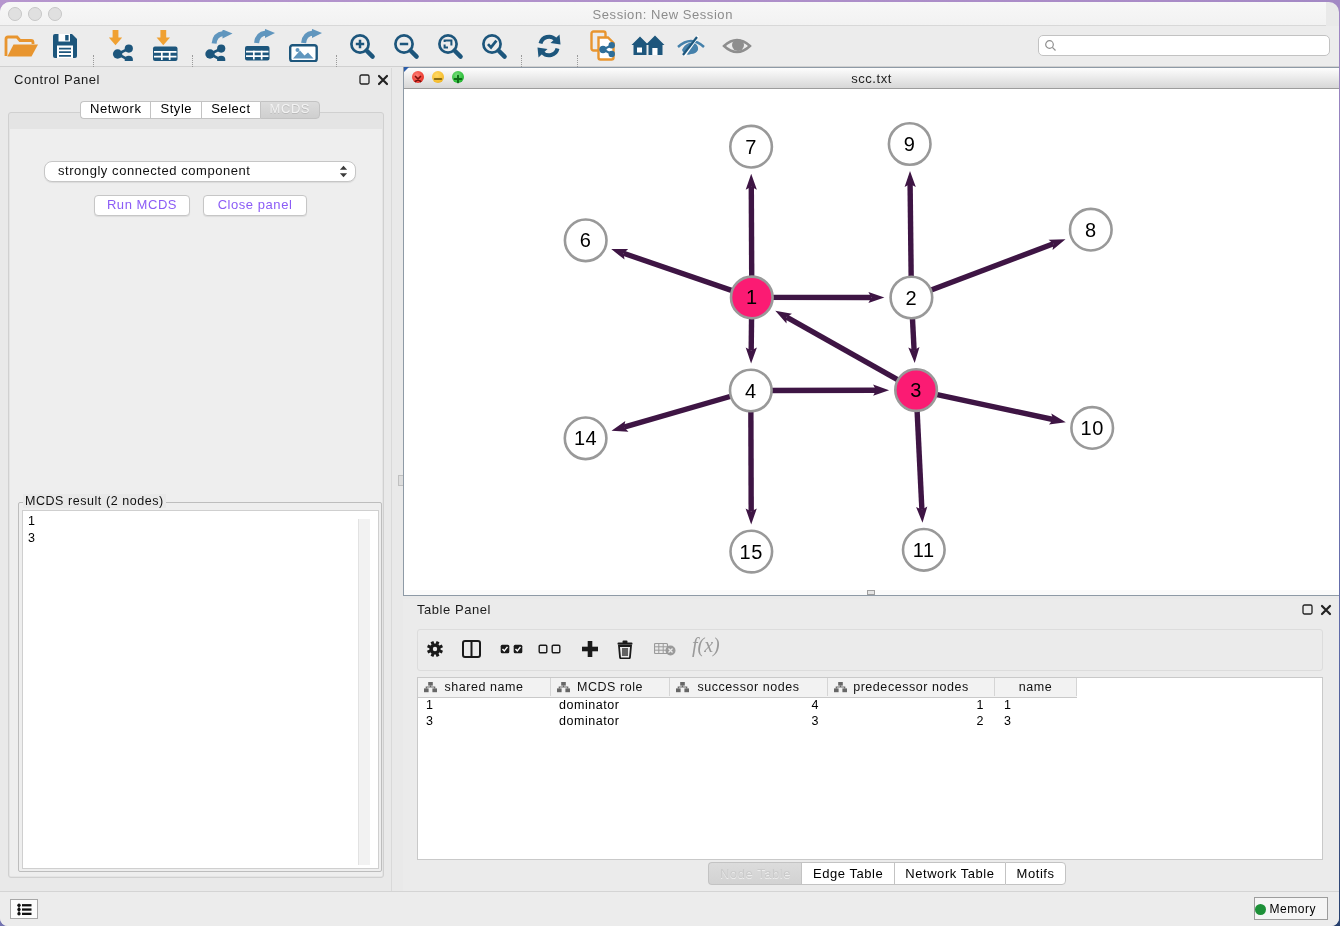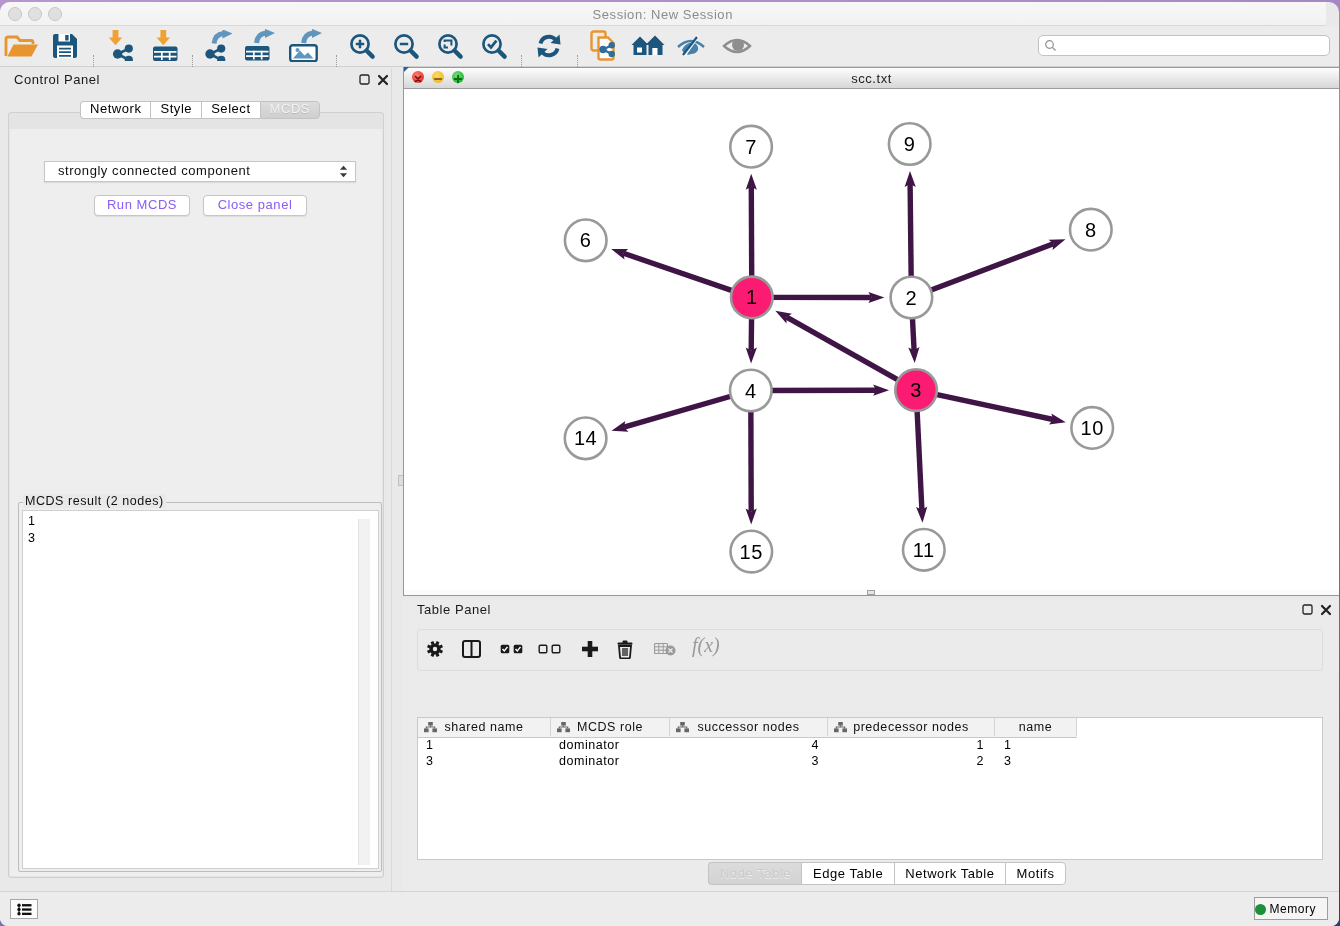--- a/index.html
+++ b/index.html
@@ -22,40 +22,40 @@
 .phead{font-size:13px;color:#1a1a1a;}
 .wbtn{position:absolute;top:6px;}
 .tabs{position:absolute;top:33px;left:9px;right:0;height:19px;text-align:center;z-index:3;}
 .tab{display:inline-block;height:16px;line-height:14.5px;padding:0 9px;font-size:13px;background:#fff;
  border:1px solid #c3c3c3;border-right:none;vertical-align:top;}
 .tab.first{border-radius:4px 0 0 4px;}
 .tab.sel{background:linear-gradient(#dcdcdc,#cfcfcf);color:#f3f3f3;border-radius:0 4px 4px 0;border-right:1px solid #c3c3c3;text-shadow:0 1px 0 #bbb;}
 .tabpane{position:absolute;left:8px;right:7px;top:44px;bottom:13px;background:#e4e4e4;border:1px solid #d0d0d0;border-radius:3px;}
 .tabpane .inner{position:absolute;left:1px;right:1px;top:16px;bottom:1px;background:#eeeeee;}
 .optlabel{position:absolute;top:69px;left:0;width:100%;text-align:center;font-size:13px;color:#111;}
-.combo{position:absolute;left:44px;top:93px;width:310px;height:19px;background:#fff;border:1px solid #c6c6c6;border-radius:0;box-shadow:0 1px 1px rgba(0,0,0,0.08);}
+.combo{position:absolute;left:44px;top:93px;width:310px;height:19px;background:#fff;border:1px solid #c6c6c6;border-radius:8px;box-shadow:0 1px 1px rgba(0,0,0,0.08);}
 .combo .ctext{position:absolute;left:13px;top:1px;font-size:13px;color:#111;}
 .btn{position:absolute;height:19px;background:#fff;border:1px solid #c6c6c6;border-radius:4px;
  font-size:13px;color:#8b5cf6;text-align:center;line-height:18px;box-shadow:0 1px 1px rgba(0,0,0,0.08);}
 .fieldset{position:absolute;left:18px;right:9px;top:434px;bottom:19px;border:1px solid #bdbdbd;border-radius:2px;}
 .legend{position:absolute;left:4px;top:-9px;background:#e9e9e9;padding:0 2px;font-size:12.5px;color:#111;}
 .resultbox{position:absolute;left:3px;right:2px;top:7px;bottom:2px;background:#fff;border:1px solid #cfcfcf;font-size:12.5px;color:#000;padding:2px 0 0 5px;line-height:16.5px;}
 .scrolltrack{position:absolute;right:8px;top:8px;bottom:3px;width:11px;background:#f2f2f2;border-left:1px solid #e2e2e2;}
 
 .netframe{position:absolute;left:403px;top:65px;width:935px;height:527px;border:1px solid #8e9aa6;background:#fff;}
 .nettitle{position:absolute;left:0;top:0;right:0;height:20px;background:linear-gradient(#fdfdfd,#d7d7d7);border-bottom:1px solid #9c9c9c;}
 .nettitle .t{position:absolute;left:0;right:0;top:3px;text-align:center;font-size:13px;color:#222;}
 .dot{position:absolute;top:3px;width:12px;height:12px;border-radius:50%;}
 .netcanvas{position:absolute;left:0;top:21px;right:0;bottom:5px;background:#fff;}
 .netscroll{position:absolute;left:0;bottom:0;right:0;height:5px;background:#fbfbfb;}
 .netthumb{position:absolute;left:463px;bottom:0px;width:6px;height:3px;background:#e4e4e4;border:1px solid #9f9f9f;}
 
 .tpanel{position:absolute;left:403px;top:597px;right:0;bottom:35px;background:#ebebeb;}
 .ttools{position:absolute;left:14px;right:16px;top:30px;height:40px;border:1px solid #dcdcdc;border-radius:3px;background:#ebebeb;}
-.ttable{position:absolute;left:14px;right:16px;top:78px;bottom:31px;background:#fff;border:1px solid #c9c9c9;margin-top:40px;}
+.ttable{position:absolute;left:14px;right:16px;top:78px;bottom:31px;background:#fff;border:1px solid #c9c9c9;}
 .thead{position:absolute;left:0;top:0;height:19px;background:#f2f2f2;border-bottom:1px solid #c9c9c9;}
 .th{position:absolute;top:0;height:18px;border-right:1px solid #d5d5d5;font-size:12.5px;color:#111;text-align:center;line-height:19px;}
 .trow{position:absolute;font-size:12.5px;color:#000;height:16px;line-height:16px;}
 .btabs{position:absolute;left:0;right:0;bottom:5px;height:24px;text-align:center;}
 .btab{display:inline-block;height:21px;line-height:21px;padding:0 10.5px;font-size:13px;background:#fff;border:1px solid #c3c3c3;border-right:none;vertical-align:top;}
 .btab.first{border-radius:4px 0 0 4px;}
 .btab.last{border-radius:0 4px 4px 0;border-right:1px solid #c3c3c3;}
 .btab.sel{background:linear-gradient(#dcdcdc,#d2d2d2);color:#cbcbcb;text-shadow:0 1px 0 #eee;margin-left:33px;}
 
 .statusbar{position:absolute;left:0;right:0;bottom:0;height:34px;background:#ececec;border-top:1px solid #d4d4d4;}

